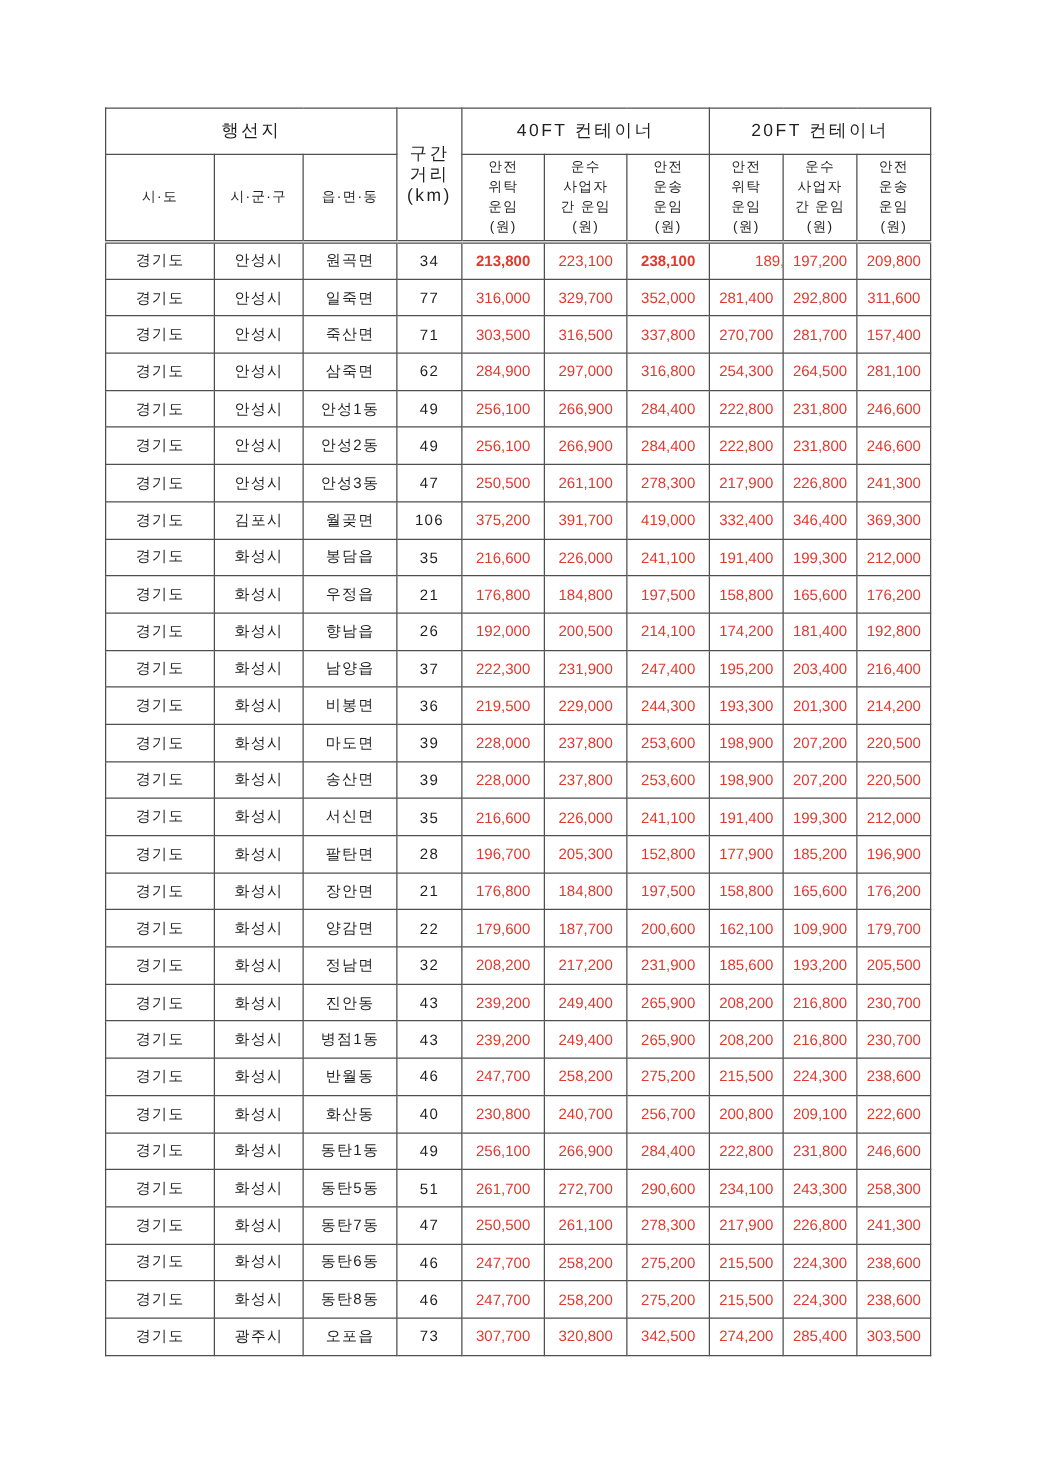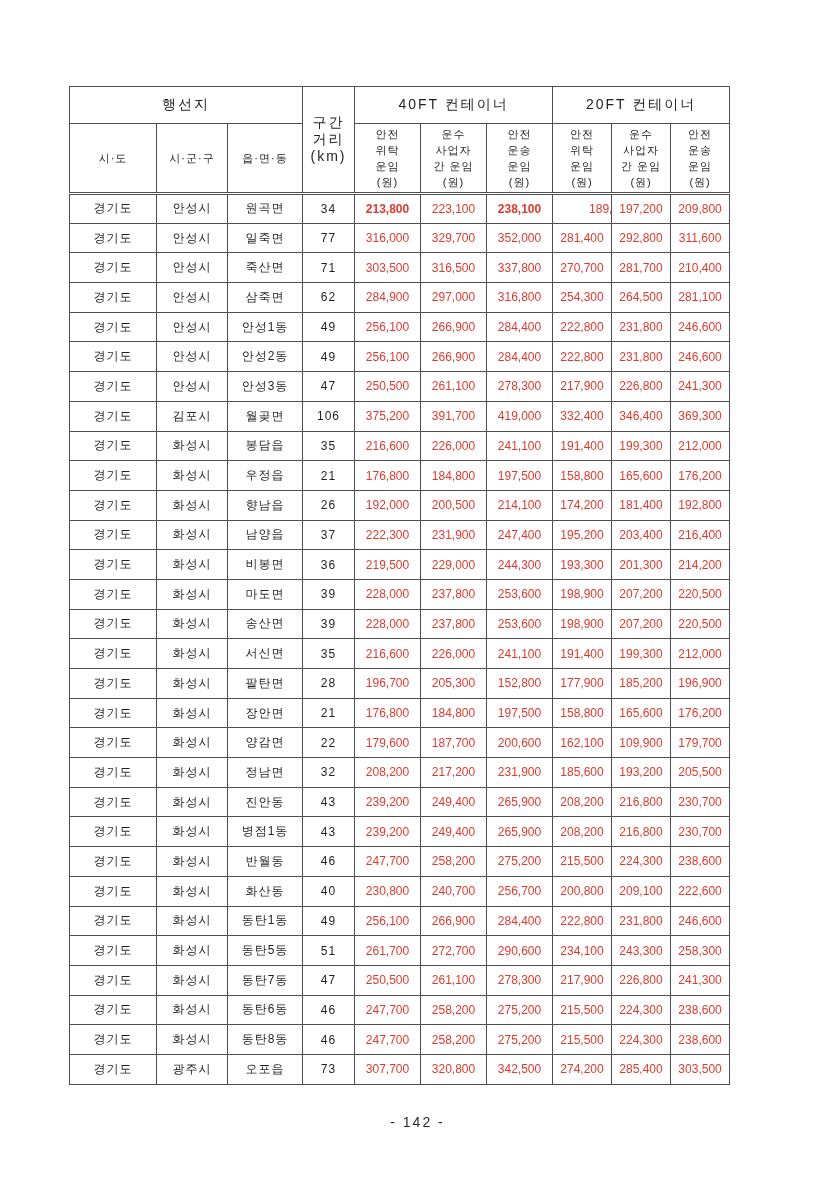--- a/index.html
+++ b/index.html
@@ -15,21 +15,21 @@
     color: var(--text);
   }
   .page {
     position: relative;
     width: 835px; height: 1180px;
     background: #ffffff;
     overflow: hidden;
   }
   table.freight {
     position: absolute;
-    left: 69px; top: 86px;
+    left: 84px; top: 86px;
     width: 660px;
     border-collapse: collapse;
     table-layout: fixed;
   }
   table.freight th, table.freight td {
     border: 1px solid var(--border);
     text-align: center;
     vertical-align: middle;
     padding: 0;
     overflow: hidden;
@@ -142,21 +142,21 @@
         <tr>
           <td>경기도</td>
           <td>안성시</td>
           <td>죽산면</td>
           <td>71</td>
           <td class="rate">303,500</td>
           <td class="rate">316,500</td>
           <td class="rate">337,800</td>
           <td class="rate">270,700</td>
           <td class="rate">281,700</td>
-          <td class="rate">210,400</td>
+          <td class="rate">157,400</td>
         </tr>
         <tr>
           <td>경기도</td>
           <td>안성시</td>
           <td>삼죽면</td>
           <td>62</td>
           <td class="rate">284,900</td>
           <td class="rate">297,000</td>
           <td class="rate">316,800</td>
           <td class="rate">254,300</td>
@@ -471,15 +471,14 @@
           <td class="rate">307,700</td>
           <td class="rate">320,800</td>
           <td class="rate">342,500</td>
           <td class="rate">274,200</td>
           <td class="rate">285,400</td>
           <td class="rate">303,500</td>
         </tr>
       </tbody>
   </table>
 
-  <div class="page-number">- 142 -</div>
 
 </div>
 
 </body></html>

